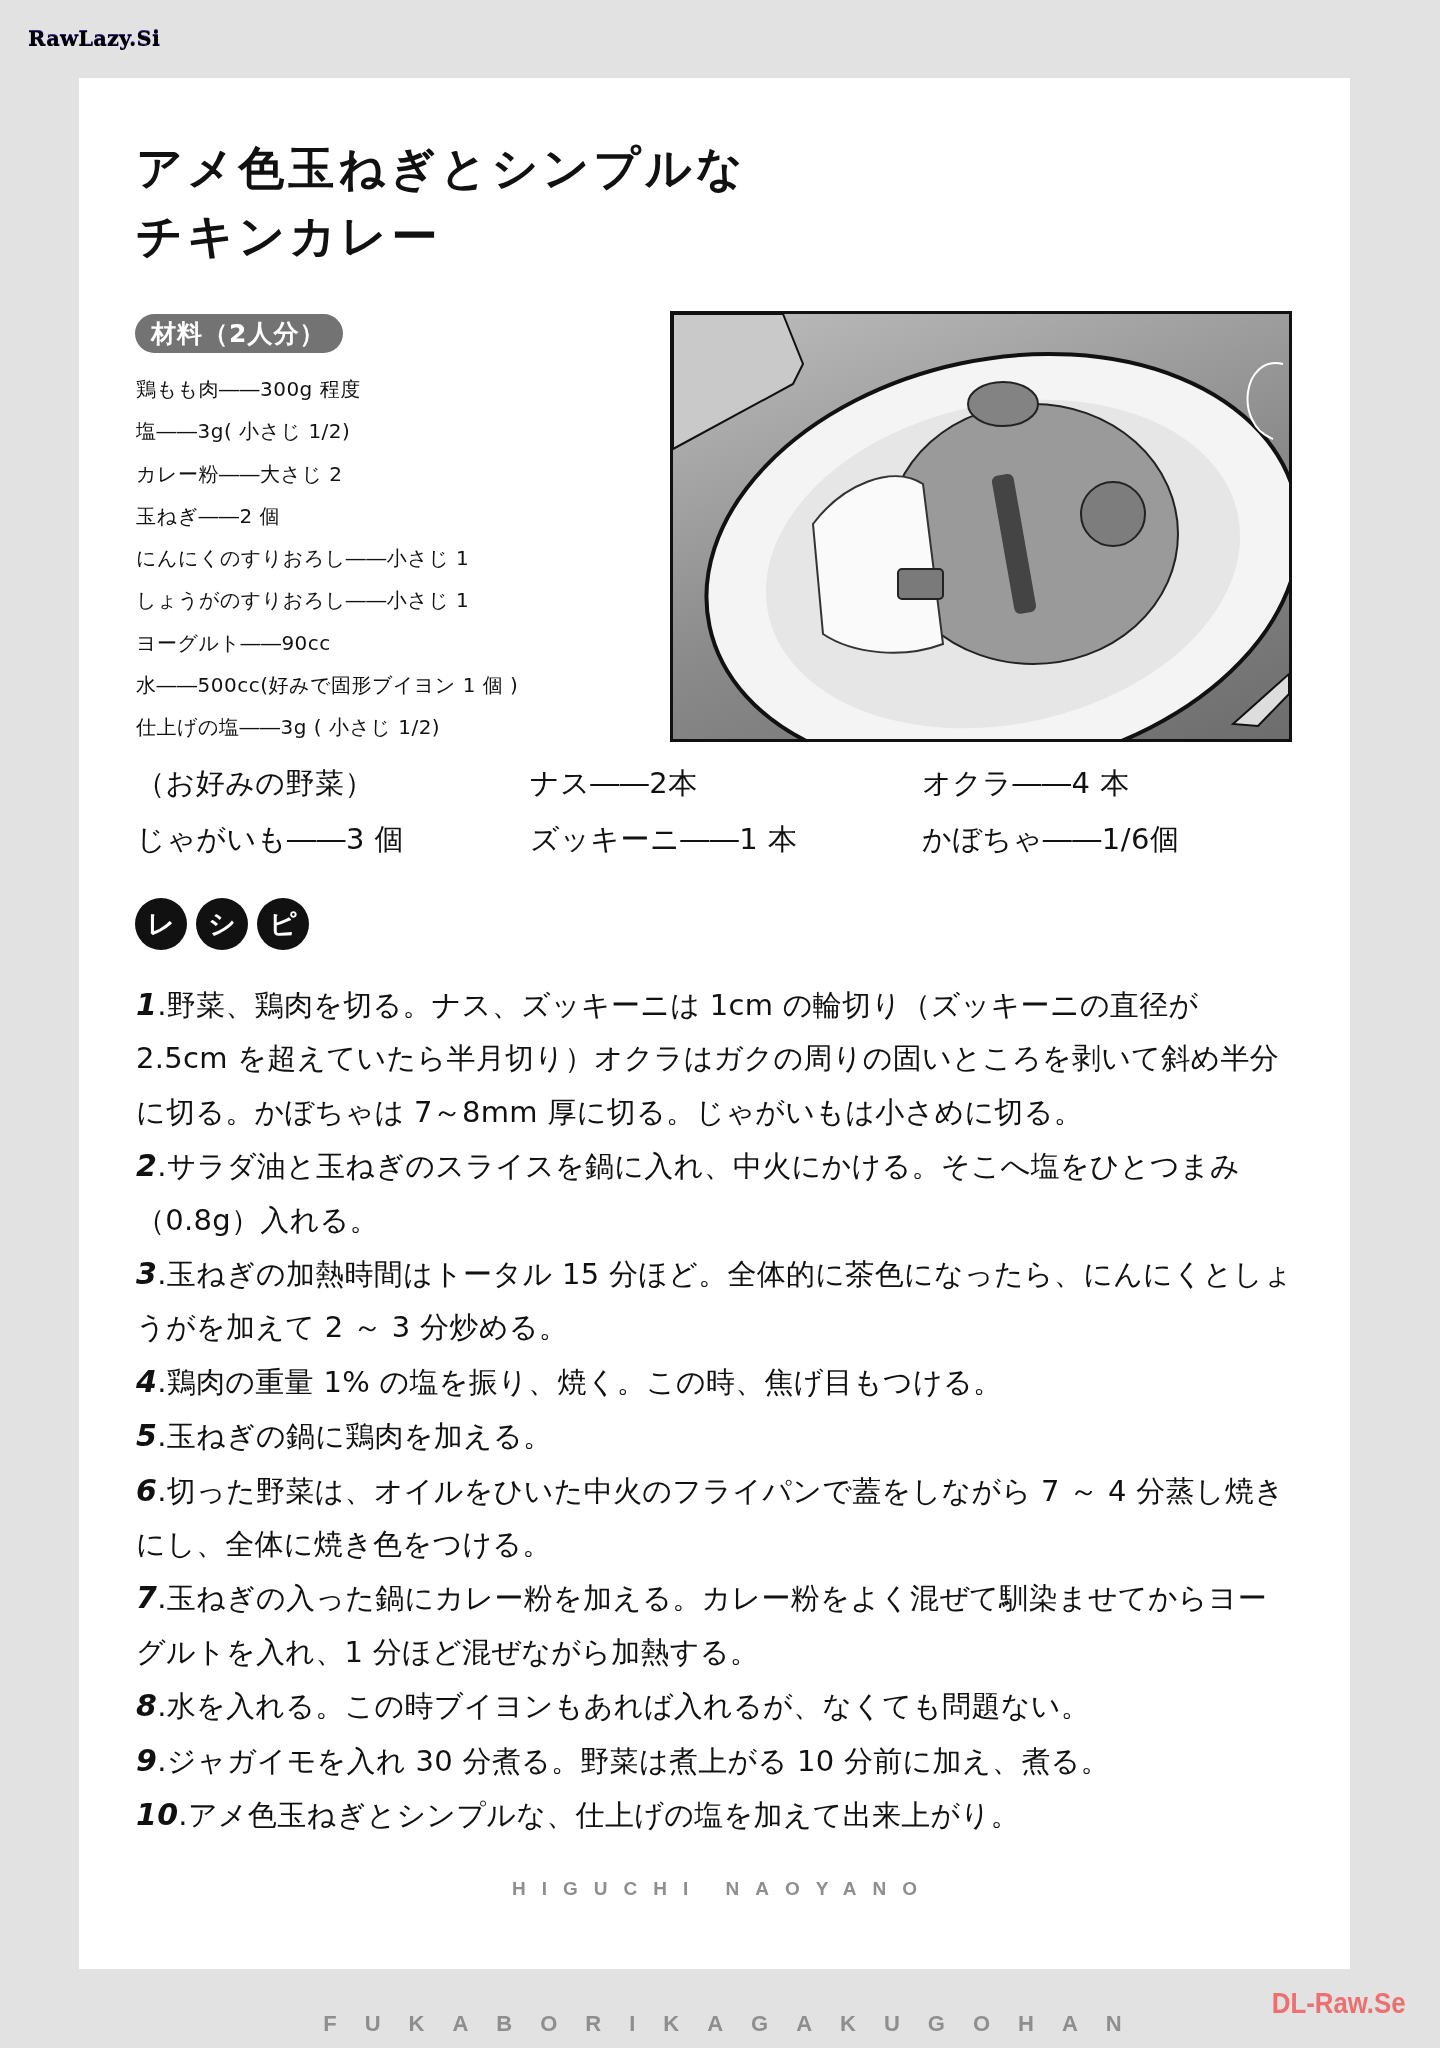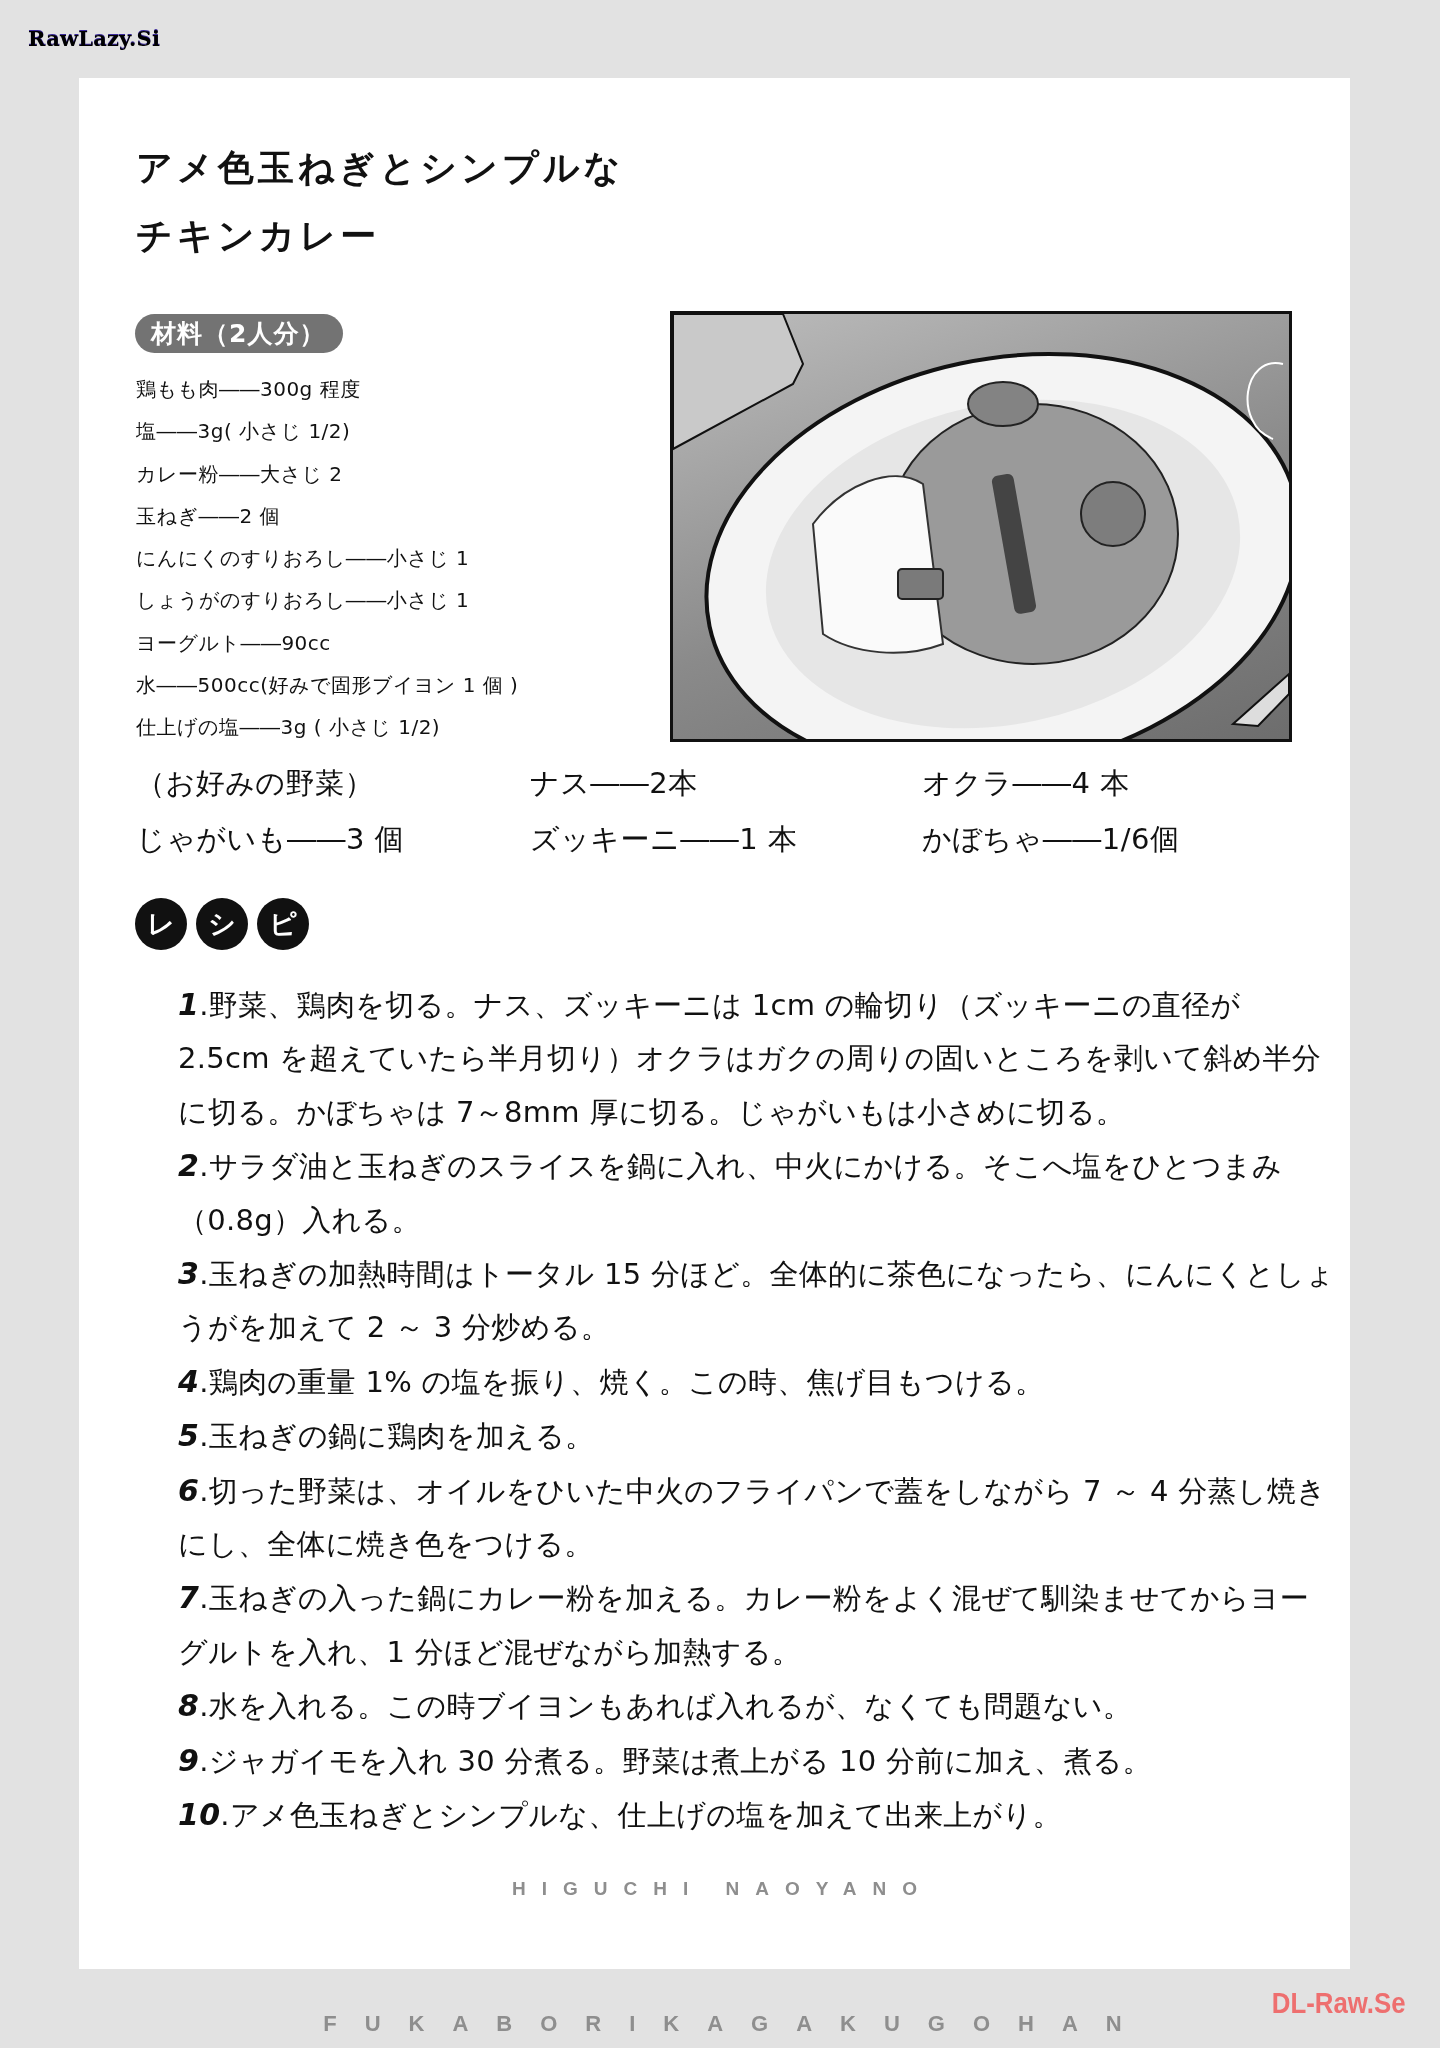--- a/index.html
+++ b/index.html
@@ -12,40 +12,40 @@
     font-size:21px; font-weight:bold; color:#000000; letter-spacing:0.2px;
     text-shadow:0 -1px 0 #3b2a9a;
   }
   .wm-bottom {
     position:absolute; right:34px; top:1986px; font-family:"Liberation Sans","DejaVu Sans",sans-serif;
     font-size:30px; font-weight:bold; color:#ee6f6f; transform:scaleX(0.86); transform-origin:right top;
   }
   .card {
     position:absolute; left:79px; top:78px; width:1271px; height:1891px; background:#ffffff;
   }
-  .title { position:absolute; left:57px; top:56px; font-size:36px; font-weight:bold; line-height:68px; letter-spacing:4px; }
+  .title { position:absolute; left:57px; top:56px; font-size:46px; font-weight:bold; line-height:68px; letter-spacing:4px; }
   .badge {
     position:absolute; left:56px; top:236px; height:39px; padding:0 18px 0 16px; border-radius:20px;
     background:#737373; color:#fff; font-size:25px; font-weight:bold; line-height:39px; letter-spacing:1px;
   }
   .ingredients { position:absolute; left:57px; top:290px; font-size:20px; line-height:42.3px; letter-spacing:0.5px; }
   .ingredients div { white-space:nowrap; }
   .photo {
     position:absolute; left:591px; top:233px; width:622px; height:431px; border:3px solid #111; box-sizing:border-box;
     background:linear-gradient(160deg,#bdbdbd 0%,#8a8a8a 55%,#6d6d6d 100%); overflow:hidden;
   }
   .veg { position:absolute; top:686px; left:57px; width:1180px; font-size:29px; letter-spacing:0.5px;text-decoration:underline; }
   .veg-row { position:relative; height:56px; }
   .veg-cell { position:absolute; top:0; white-space:nowrap; }
   .recipe-head { position:absolute; left:56px; top:820px; display:flex; gap:9px; }
   .circle {
     width:52px; height:52px; border-radius:50%; background:#111; color:#fff; font-size:27px; font-weight:bold;
     display:flex; align-items:center; justify-content:center;
   }
-  .steps { position:absolute; left:57px; top:900px; width:1160px; font-size:29px; line-height:53.4px; letter-spacing:0.3px;margin-left:42px; }
+  .steps { position:absolute; left:57px; top:900px; width:1160px; font-size:29px; line-height:53.4px; letter-spacing:0.3px; }
   .step { white-space:normal; }
   .step-num { font-weight:bold; font-style:italic; font-size:30px; }
   .footer { position:absolute; left:0; width:1271px; text-align:center; color:#8e8e8e; font-weight:bold; font-family:"Liberation Sans","DejaVu Sans",sans-serif; }
   .footer .l1 { position:absolute; top:1800px; left:8px; width:100%; font-size:19px; letter-spacing:16px; box-sizing:border-box; }
   .footer .l2 { position:absolute; top:1933px; left:0; width:100%; font-size:22px; letter-spacing:28px; padding-left:44px; box-sizing:border-box; }
 </style>
 </head>
 <body>
 
 <div class="wm-top">RawLazy.Si</div>

